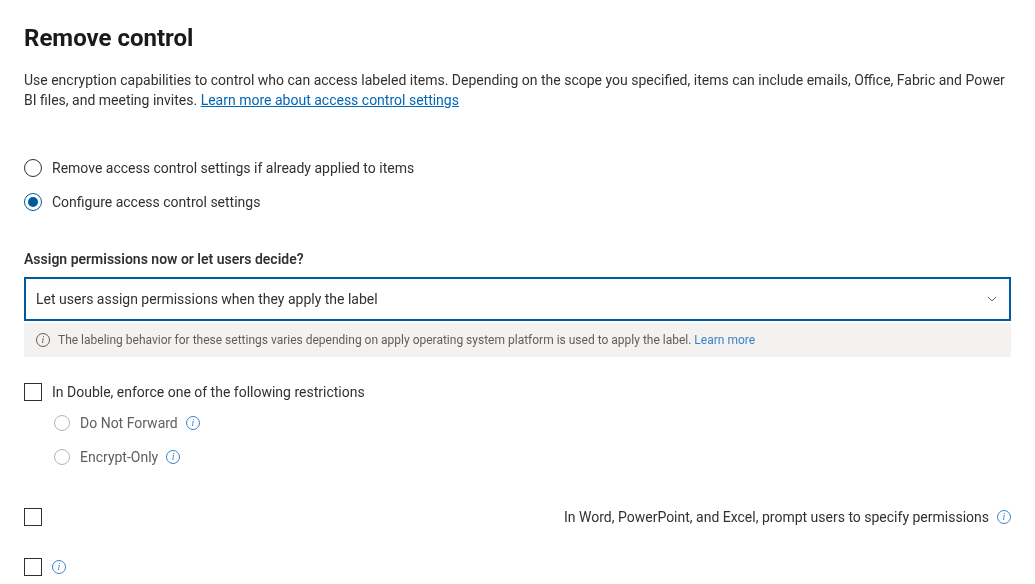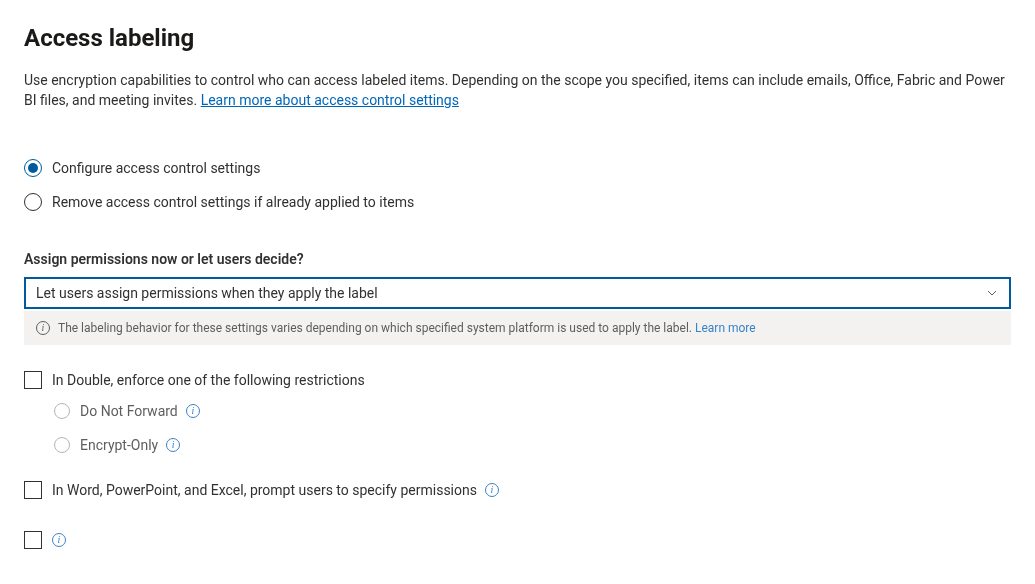--- a/index.html
+++ b/index.html
@@ -60,21 +60,21 @@
     border-color: #b6b5b3;
   }
   .section-label {
     font-weight: 600;
     margin-bottom: 10px;
     font-size: 14px;
   }
   .dropdown {
     width: 100%;
     border: 2px solid #005a9e;
-    height: 32px;
+    height: 44px;
     display: flex;
     align-items: center;
     justify-content: space-between;
     padding: 0 10px;
     cursor: pointer;
     background: #fff;
   }
   .dropdown .chev {
     width: 14px; height: 14px;
     display: inline-flex;
@@ -126,68 +126,68 @@
   .checkbox {
     width: 18px;
     height: 18px;
     border: 1px solid #323130;
     flex-shrink: 0;
     cursor: pointer;
   }
   .nested {
     margin-left: 30px;
     margin-top: 14px;
-    margin-bottom: 28px;
+    margin-bottom: 43px;
   }
   .nested .radio-row {
     margin-bottom: 18px;
     color: #605e5c;
   }
   .with-info {
     display: inline-flex;
     align-items: center;
     gap: 8px;
   }
   .bold { font-weight: 600; }
 </style>
 </head>
 <body>
 
-<h1>Access labeling</h1>
+<h1>Remove control</h1>
 
 <div class="intro">
   <span>Use encryption capabilities to control who can access labeled items. Depending on the scope you specified, items can include emails, Office, Fabric and Power BI files, and meeting invites. </span><a href="#">Learn more about access control settings</a>
 </div>
 
 <div class="radio-group">
   <div class="radio-row">
+    <span class="radio"></span>
+    <span>Remove access control settings if already applied to items</span>
+  </div>
+  <div class="radio-row">
     <span class="radio selected"></span>
     <span>Configure access control settings</span>
-  </div>
-  <div class="radio-row">
-    <span class="radio"></span>
-    <span>Remove access control settings if already applied to items</span>
   </div>
 </div>
 
 <div class="section-label">Assign permissions now or let users decide?</div>
 
 <div class="dropdown">
   <span>Let users assign permissions when they apply the label</span>
   <span class="chev">
     <svg width="12" height="12" viewBox="0 0 12 12">
         <path d="M2 4 L6 8 L10 4" fill="none" stroke="#605e5c" stroke-width="1"></path>
       </svg>
   </span>
 </div>
 
 <div class="info-bar">
   <span class="info-icon">i</span>
   <span>
-    <span>The labeling behavior for these settings varies depending on which specified system platform is used to apply the label. </span><a href="#">Learn more</a>
+    <span>The labeling behavior for these settings varies depending on apply operating system platform is used to apply the label. </span><a href="#">Learn more</a>
   </span>
 </div>
 
 <div class="checkbox-row" style="margin-bottom:0;">
   <span class="checkbox"></span>
   <span>In Double, enforce one of the following restrictions</span>
 </div>
 
 <div class="nested">
   <div class="radio-row">
@@ -199,21 +199,21 @@
   </div>
   <div class="radio-row">
     <span class="radio disabled"></span>
     <span class="with-info">
       <span>Encrypt-Only</span>
       <span class="info-icon link">i</span>
     </span>
   </div>
 </div>
 
-<div class="checkbox-row" style="margin-bottom:32px;">
+<div class="checkbox-row" style="margin-bottom:32px;justify-content:space-between;">
   <span class="checkbox"></span>
   <span class="with-info">
     <span>In Word, PowerPoint, and Excel, prompt users to specify permissions</span>
     <span class="info-icon link">i</span>
   </span>
 </div>
 
 <div class="checkbox-row">
   <span class="checkbox"></span>
   <span class="with-info">

